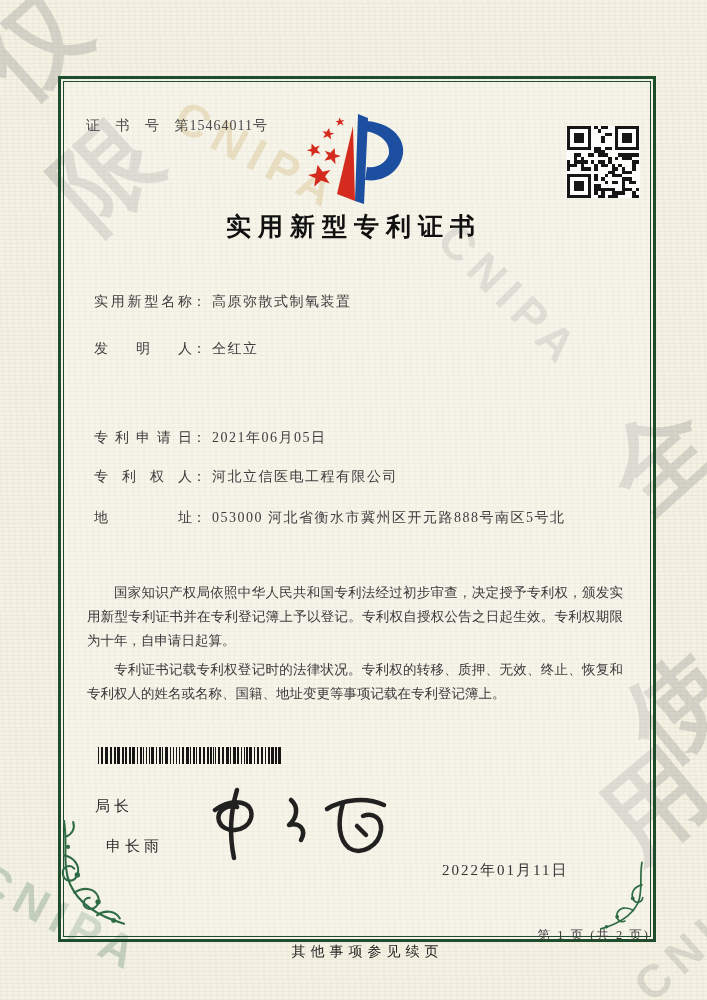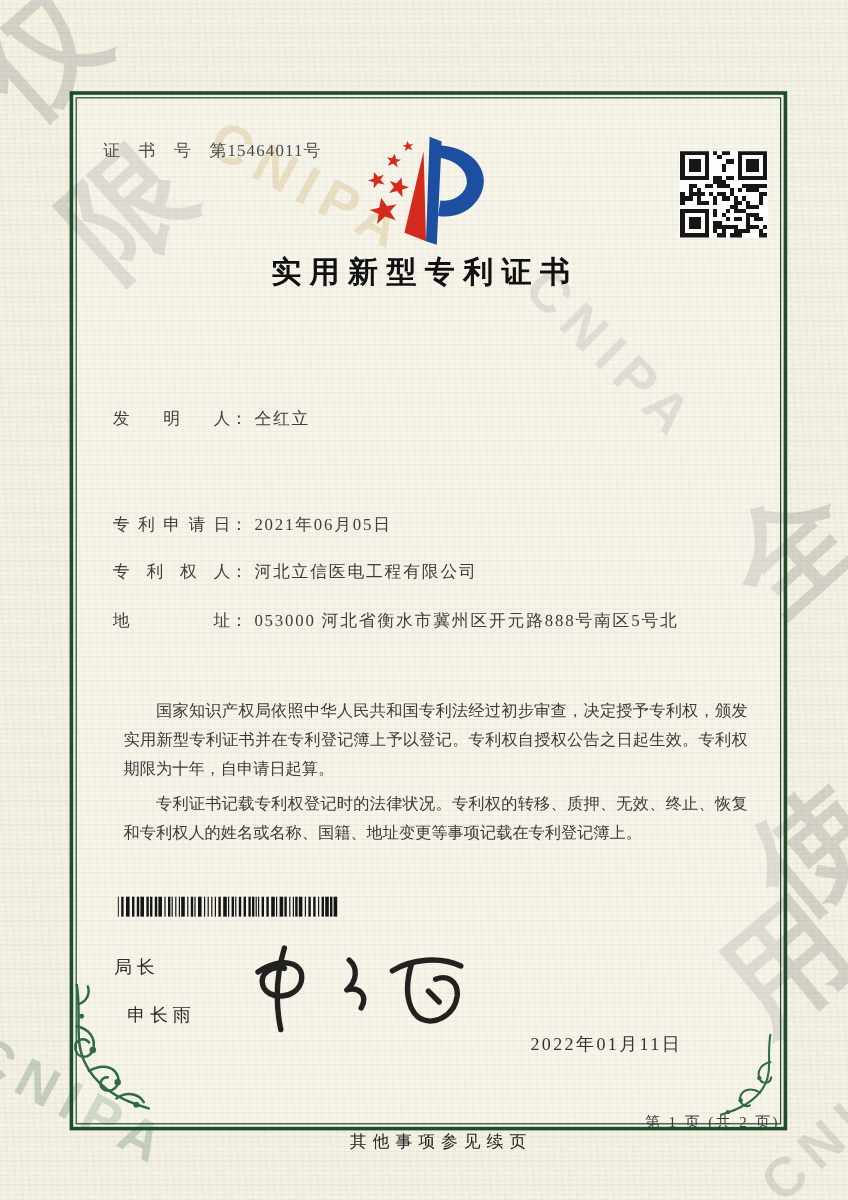--- a/index.html
+++ b/index.html
@@ -51,21 +51,21 @@
   .frow{position:absolute;left:94px;font-size:14px;color:#3d3d3d;white-space:nowrap;}
   .flabel{display:inline-block;width:98px;text-align:justify;text-align-last:justify;vertical-align:bottom;}
   .fcolon{margin-right:6px;}
   .fvalue{letter-spacing:1.5px;}
   .f0{top:293px}.f1{top:340px}.f2{top:386px}.f3{top:429px}.f4{top:468px}.f5{top:509px}
   .grant{top:551px;}
   .grant .glabel{display:inline-block;width:88px;text-align:justify;text-align-last:justify;}
   .grant .gpair2{position:absolute;left:281px;top:0;white-space:nowrap;}
 
   .bodytext{position:absolute;left:87px;top:581px;width:536px;font-size:13.5px;line-height:1.78;color:#3a3a3a;text-align:justify;}
-  .bodytext p{margin:0 0 5px 16px;text-indent:2em;}
+  .bodytext p{margin:0 0 5px 0;text-indent:2em;}
 
   .barcode{position:absolute;left:98px;top:747px;width:186px;height:17px;}
 
   .director-title{position:absolute;left:95px;top:797px;font-size:15px;letter-spacing:4px;color:#2b2b2b;}
   .director-name{position:absolute;left:106px;top:837px;font-size:15px;letter-spacing:4px;color:#2b2b2b;}
   .signature{position:absolute;left:185px;top:776px;width:215px;height:88px;}
 
   .cert-date{position:absolute;left:442px;top:861px;font-size:15px;letter-spacing:2px;color:#333;}
   .page-info{position:absolute;left:58px;top:907px;width:592px;text-align:right;font-size:12.5px;letter-spacing:2px;color:#3b3b3b;margin-top:20px;}
   .cont-note{position:absolute;left:0;top:943px;width:707px;text-align:center;font-size:14px;letter-spacing:5px;color:#222;padding-left:14px;}
@@ -238,20 +238,23 @@
         <rect x="10" y="20" width="1" height="1" fill="#161616"></rect>
         <rect x="12" y="20" width="1" height="1" fill="#161616"></rect>
         <rect x="13" y="20" width="1" height="1" fill="#161616"></rect>
         <rect x="14" y="20" width="1" height="1" fill="#161616"></rect>
         <rect x="19" y="20" width="1" height="1" fill="#161616"></rect>
         <rect x="20" y="20" width="1" height="1" fill="#161616"></rect>
       </svg></div>
 
   <h1 class="title">实用新型专利证书</h1>
 
+  <div class="frow f0">
+    <span class="flabel">实用新型名称</span><span class="fcolon">：</span><span class="fvalue">高原弥散式制氧装置</span>
+  </div>
   <div class="frow f1">
     <span class="flabel">发明人</span><span class="fcolon">：</span><span class="fvalue">仝红立</span>
   </div>
   <div class="frow f3">
     <span class="flabel">专利申请日</span><span class="fcolon">：</span><span class="fvalue">2021年06月05日</span>
   </div>
   <div class="frow f4">
     <span class="flabel">专利权人</span><span class="fcolon">：</span><span class="fvalue">河北立信医电工程有限公司</span>
   </div>
   <div class="frow f5">

